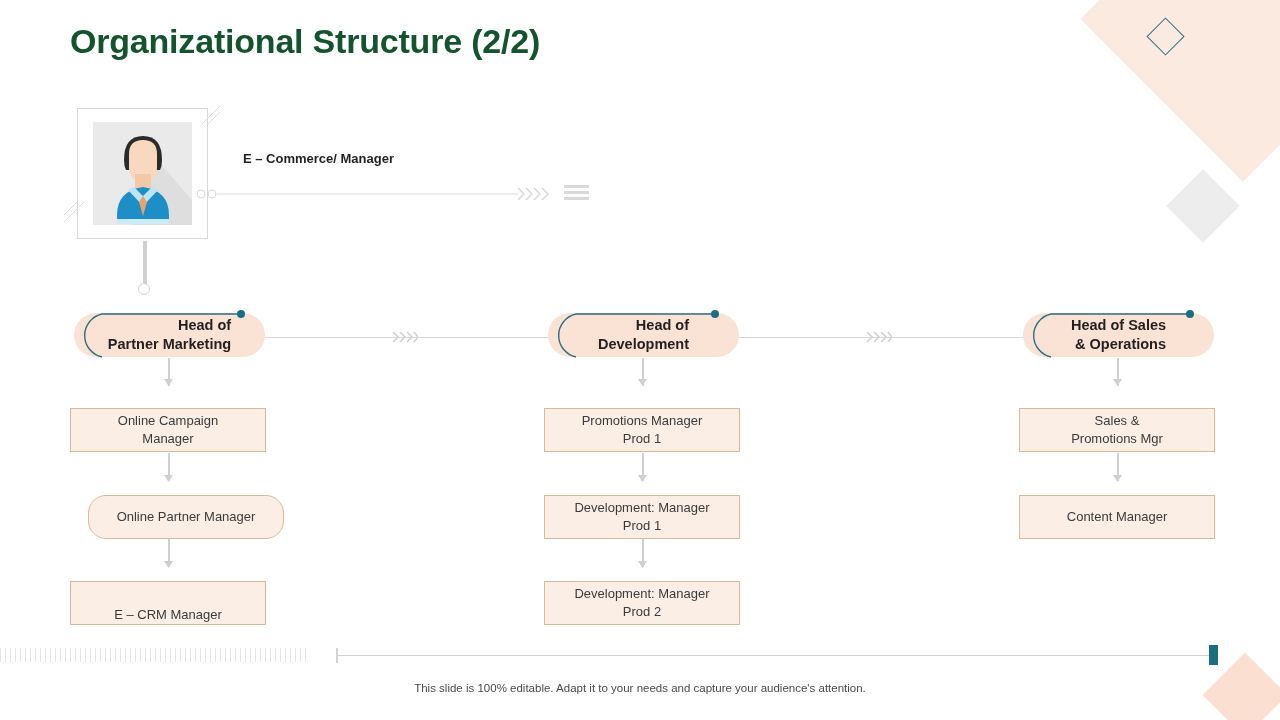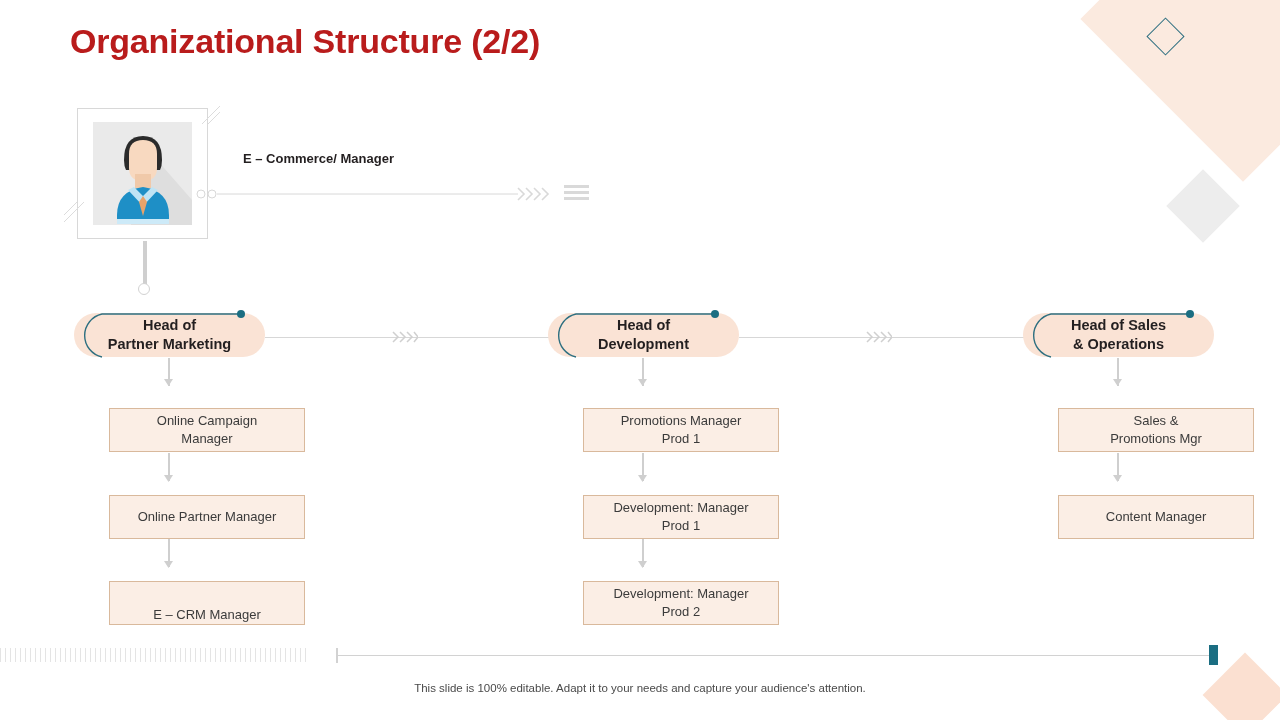--- a/index.html
+++ b/index.html
@@ -34,21 +34,21 @@
   #deco-diamond-peach-bottom {
     width:60px; height:60px;
     background:#FBE0D1;
     transform:rotate(45deg);
     left:1215px; top:665px;
   }
 
   
   #page-title {
     position:absolute; left:70px; top:22px;
-    font-size:34px; font-weight:bold; color:#b91c1c;
+    font-size:34px; font-weight:bold; color:#14532d;
     letter-spacing:-0.2px;
   }
 
   
   #avatar-card {
     position:absolute; left:77px; top:108px;
     width:131px; height:131px;
     border:1px solid #D8D8D8;
     background:#ffffff;
   }
@@ -86,21 +86,21 @@
     border-radius:22px;
     display:flex; align-items:center; justify-content:center;
     text-align:center;
     font-size:14.5px; font-weight:bold; color:#231F20;
     line-height:1.32;
   }
   .head-pill .pill-arc {
     position:absolute; left:-4px; top:-9px;
     width:199px; height:53px; overflow:visible;
   }
-  .head-pill .pill-label { position:relative; z-index:2; }
+  .head-pill .pill-label { position:relative; z-index:2;text-align:right; }
   #head-pill-0 { left:74px; }
   #head-pill-1 { left:548px; }
   #head-pill-2 { left:1023px; }
 
   
   .rail { position:absolute; top:337px; height:1px; background:#D7D7D7; }
   #rail-0 { left:265px; width:285px; }
   #rail-1 { left:739px; width:285px; }
   .rail-chev { position:absolute; top:330px; width:26px; height:14px; }
   #rail-chev-0 { left:392px; }
@@ -119,21 +119,20 @@
   
   .role-box {
     position:absolute;
     width:196px; height:44px;
     background:#FBEEE5;
     border:1px solid #D9B99C;
     display:flex; align-items:center; justify-content:center;
     text-align:center;
     font-size:13px; color:#3B3B3B;
     line-height:1.42;
-    margin-left:39px;
   }
 
   
   #footer-hatch {
     position:absolute; left:0px; top:648px;
     width:310px; height:14px;
     background:repeating-linear-gradient(to right,
       #E4E4E4 0px, #E4E4E4 1px, #ffffff 1px, #ffffff 5px);
   }
   #footer-rule {
@@ -264,21 +263,21 @@
 <div class="arrowhead" style="left:164px; top:379px;"></div>
 <div class="role-box" style="left:70px; top:408px;">
   <div>
     <span>Online Campaign</span><br>
     <span>Manager</span>
   </div>
 </div>
 
 <div class="drop drop-mid" style="left:168px; top:453px;"></div>
 <div class="arrowhead" style="left:164px; top:475px;"></div>
-<div class="role-box" style="left:70px; top:495px;">
+<div class="role-box" style="left:88px; top:495px;border-radius:18px;">
   <div>
     <span>Online Partner Manager</span>
   </div>
 </div>
 
 <div class="drop drop-mid" style="left:168px; top:539px;"></div>
 <div class="arrowhead" style="left:164px; top:561px;"></div>
 <div class="role-box" style="left:70px; top:581px;align-items:flex-end;">
   <div>
     <span>E – CRM Manager</span>

